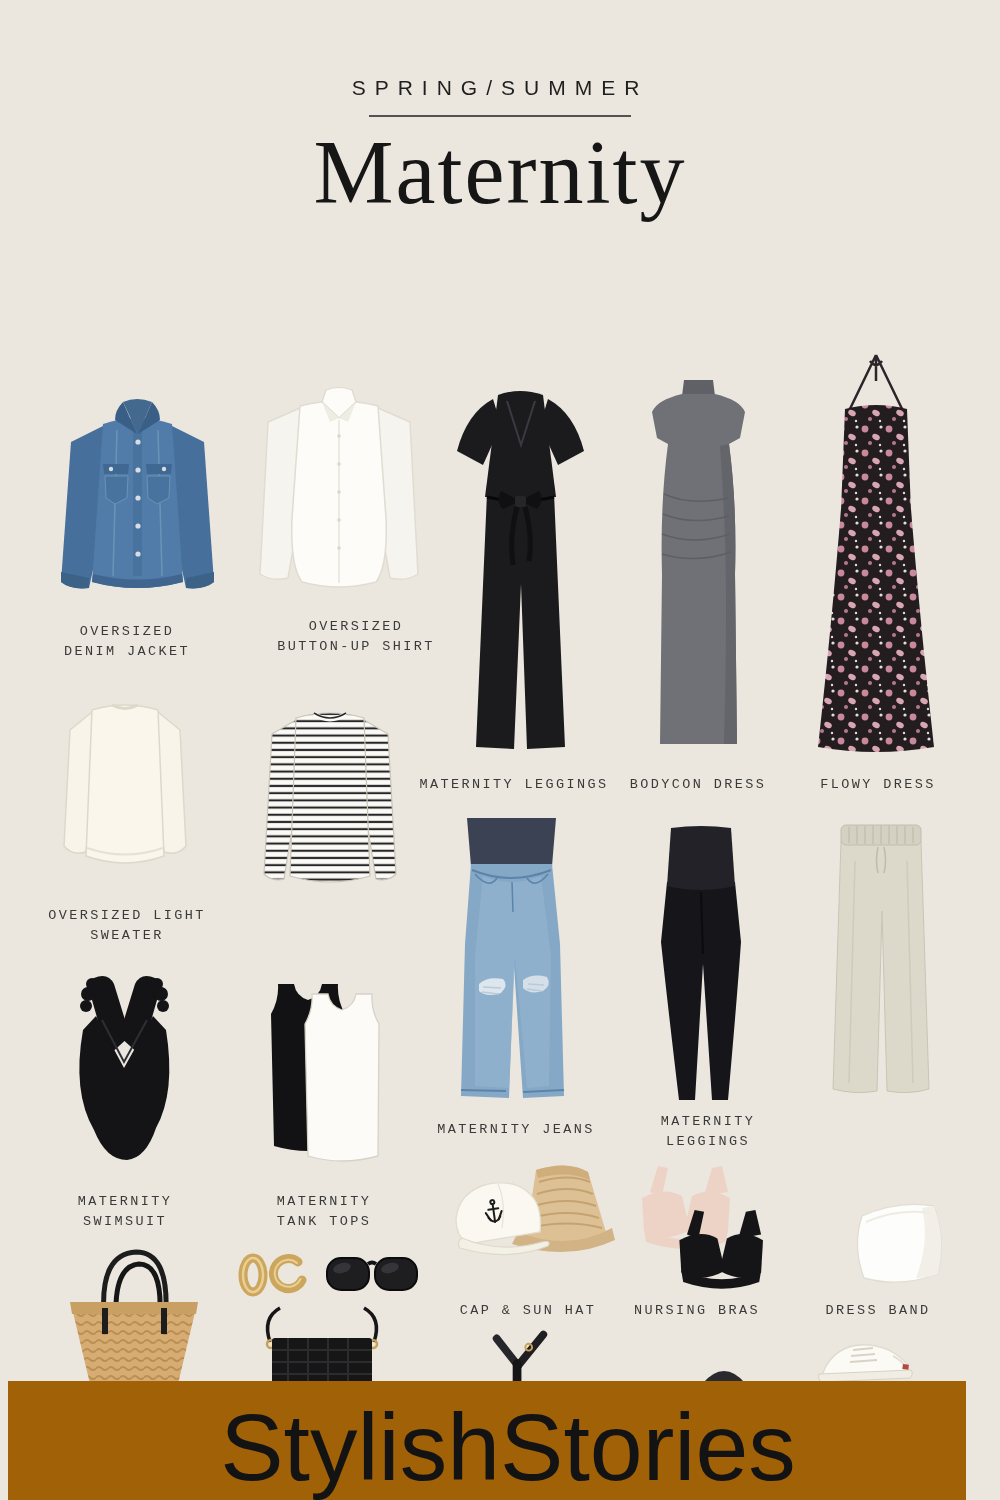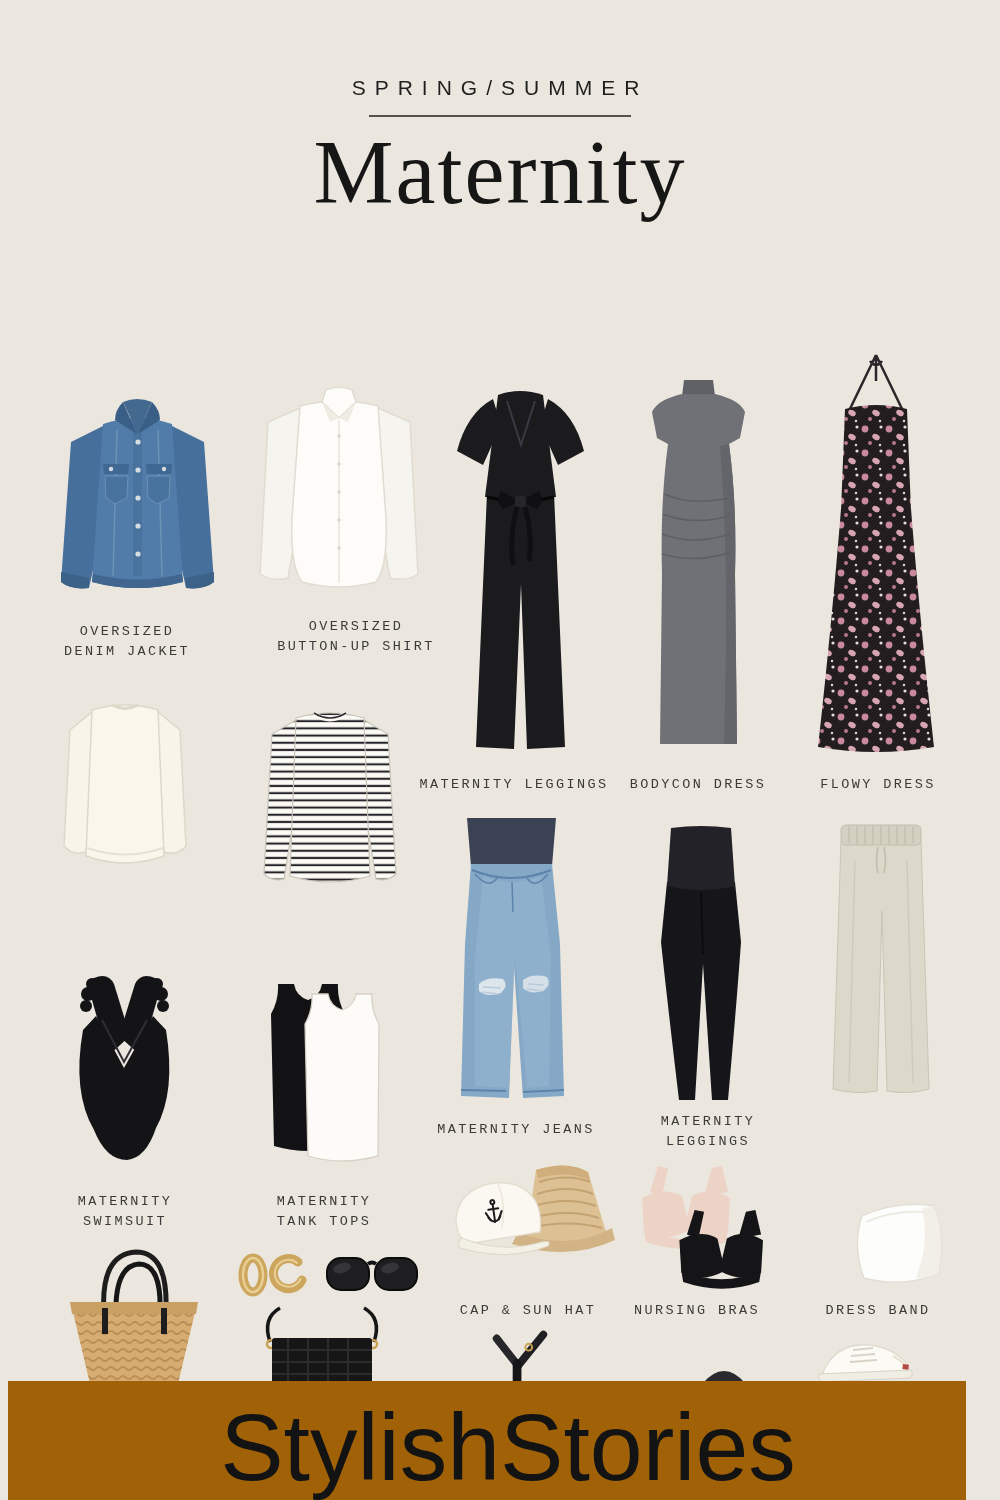--- a/index.html
+++ b/index.html
@@ -198,20 +198,22 @@
   <div class="img" style="left:825px;top:805px;width:112px;height:278px">
     <svg viewBox="0 0 112 278">
       <path d="M16 20 L96 20 L104 268 Q84 274 62 270 L57 90 L52 270 Q30 274 8 268 Z" fill="#dcd8ca" stroke="#c9c5b5" stroke-width="1"></path>
       <rect x="16" y="4" width="80" height="20" rx="5" fill="#d5d1c2" stroke="#c2bead" stroke-width="1"></rect>
       <path d="M24 6 L24 22 M32 5 L32 23 M40 5 L40 23 M48 4 L48 23 M56 4 L56 23 M64 4 L64 23 M72 5 L72 23 M80 5 L80 23 M88 6 L88 22" stroke="#c2bead" stroke-width="1.3"></path>
       <path d="M53 26 Q50 40 53 52 M59 26 Q62 40 59 52" stroke="#c0bcab" stroke-width="1.5" fill="none"></path>
       <path d="M30 40 L24 262 M82 40 L88 262" stroke="#cfcbbc" stroke-width="1.5"></path>
     </svg>
   </div>
 
+  <div class="cap" style="left:17px;top:890px">OVERSIZED LIGHT
+SWEATER</div>
   <div class="cap" style="left:406px;top:1104px">MATERNITY JEANS</div>
   <div class="cap" style="left:598px;top:1096px">MATERNITY
 LEGGINGS</div>
 
   <div class="img" style="left:62px;top:956px;width:125px;height:196px">
     <svg viewBox="0 0 125 196">
       <g fill="#141417">
         <path d="M30 28 Q18 14 32 6 Q46 0 52 12 L68 64 L46 84 Z"></path>
         <path d="M95 28 Q107 14 93 6 Q79 0 73 12 L57 64 L79 84 Z"></path>
         <circle cx="26" cy="22" r="7"></circle>

